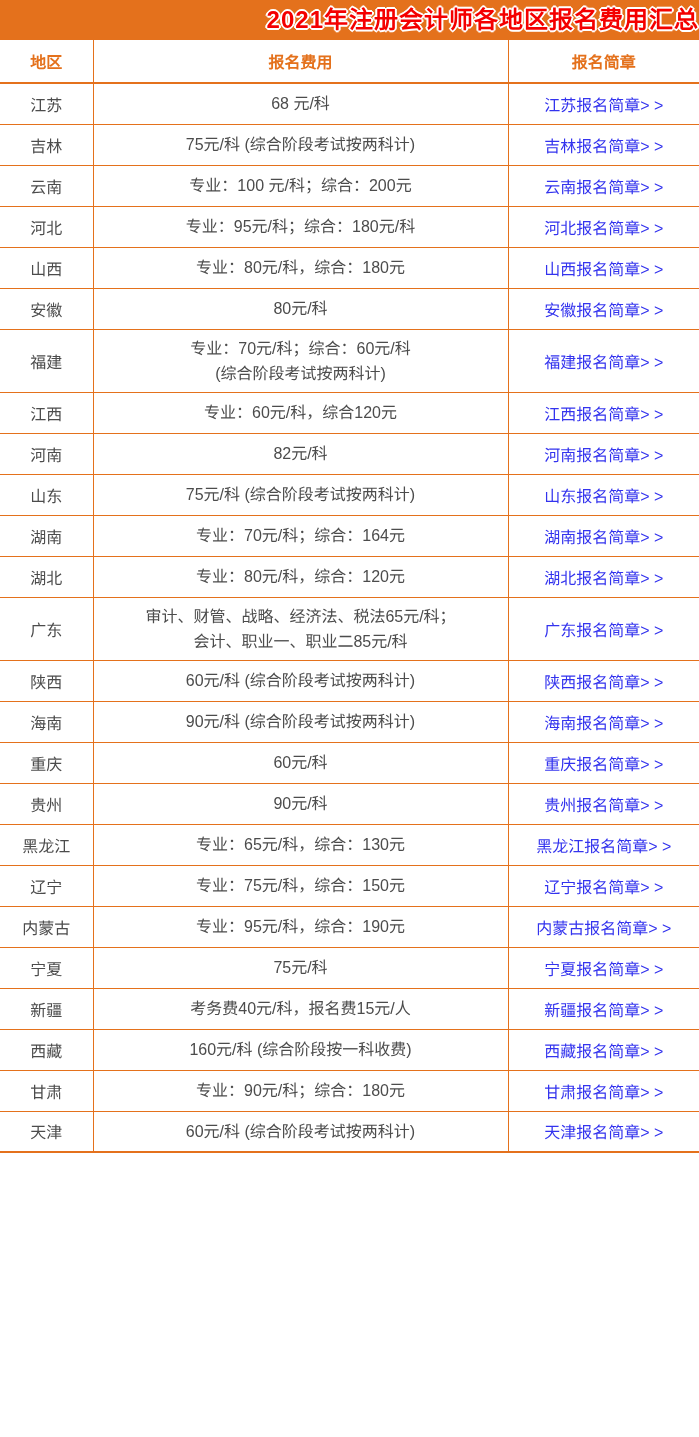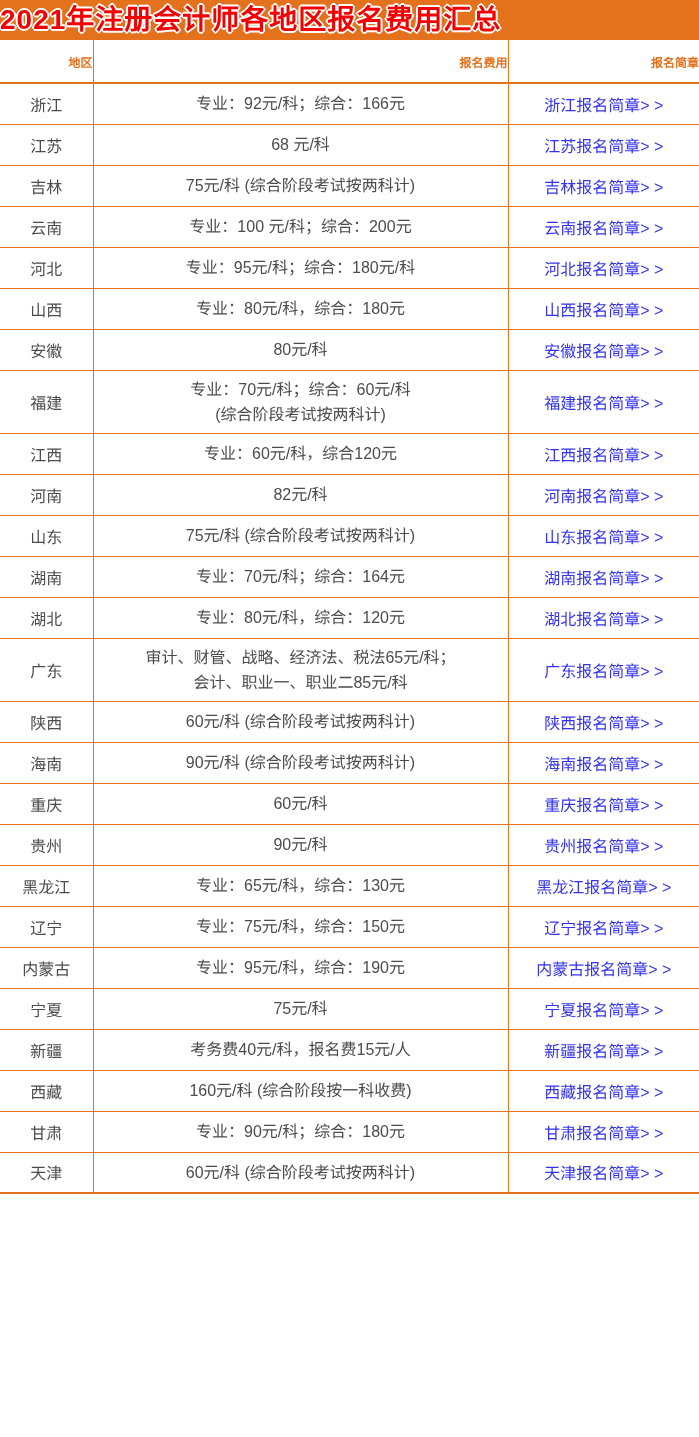--- a/index.html
+++ b/index.html
@@ -20,45 +20,45 @@
     min-height: 1437px;
     background: #ffffff;
     overflow: hidden;
   }
   .title-bar {
     width: 699px;
     height: 40px;
     line-height: 40px;
     background: var(--accent-orange);
     color: var(--title-red);
-    font-size: 28px;
+    font-size: 24px;
     font-weight: bold;
-    text-align: left;
+    text-align: right;
     letter-spacing: 1px;
     text-shadow:
       -1px -1px 0 #fff, 1px -1px 0 #fff,
       -1px  1px 0 #fff, 1px  1px 0 #fff,
       -2px  0   0 #fff, 2px  0   0 #fff,
        0   -2px 0 #fff, 0    2px 0 #fff;
   }
   table.fee-table {
     width: 699px;
     border-collapse: collapse;
     table-layout: fixed;
     background: #ffffff;
   }
   col.c1 { width: 93px; }
   col.c2 { width: 415px; }
   col.c3 { width: 191px; }
   th {
     height: 43px;
     color: var(--accent-orange);
-    font-size: 12px;
+    font-size: 16px;
     font-weight: bold;
-    text-align: right;
+    text-align: center;
     vertical-align: middle;
     border-bottom: 2px solid var(--accent-orange);
     padding: 0;
   }
   td {
     height: 41px;
     color: var(--text-gray);
     font-size: 16px;
     text-align: center;
     vertical-align: middle;
@@ -92,27 +92,20 @@
       </colgroup>
     <thead>
       <tr>
         <th>地区</th>
         <th>报名费用</th>
         <th>报名简章</th>
       </tr>
     </thead>
     <tbody>
         <tr>
-          <td>浙江</td>
-          <td>
-            <div class="fee-line">专业：92元/科；综合：166元</div>
-          </td>
-          <td class="link-cell"><a href="#">浙江报名简章&gt; &gt;</a></td>
-        </tr>
-        <tr>
           <td>江苏</td>
           <td>
             <div class="fee-line">68 元/科</div>
           </td>
           <td class="link-cell"><a href="#">江苏报名简章&gt; &gt;</a></td>
         </tr>
         <tr>
           <td>吉林</td>
           <td>
             <div class="fee-line">75元/科 (综合阶段考试按两科计)</div>

